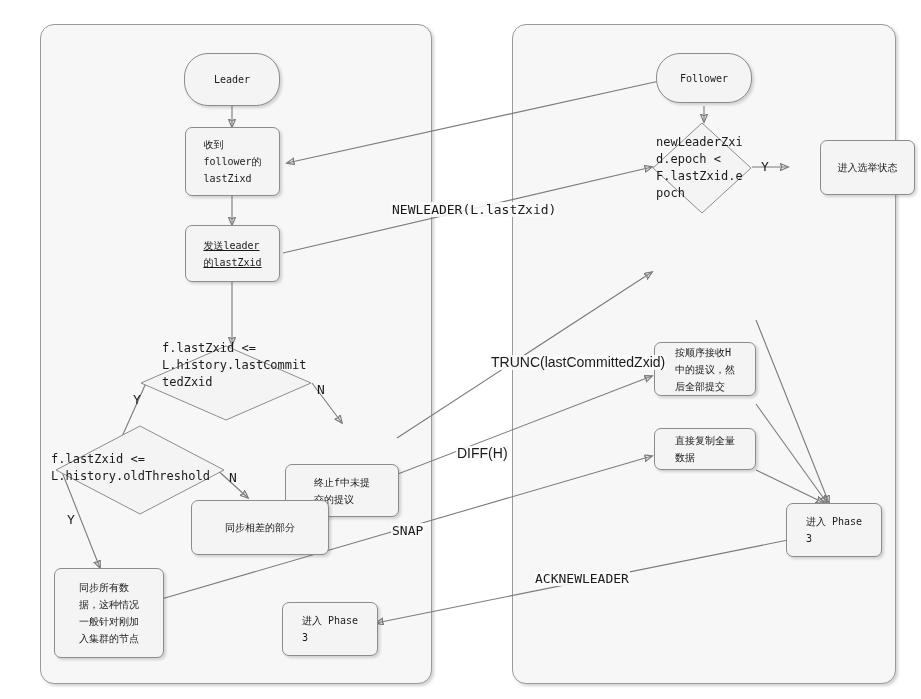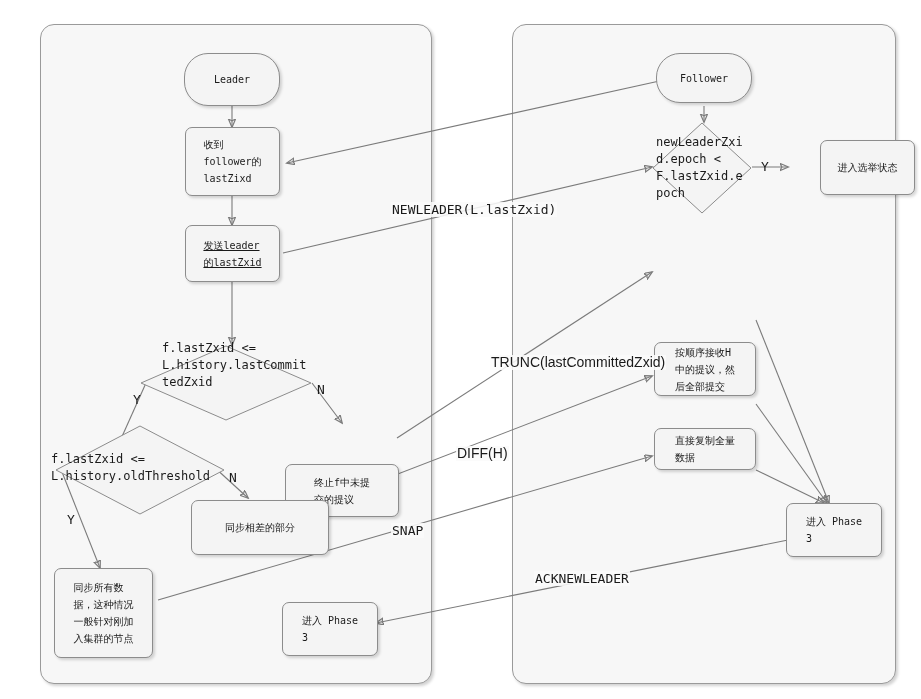--- a/index.html
+++ b/index.html
@@ -153,21 +153,21 @@
       <polygon points="85,1 169,45 85,89 1,45"></polygon>
     </svg>
     <div class="dlabel" style="left:-4px;top:26px;">f.lastZxid &lt;=
 L.history.oldThreshold</div>
   </div>
   <div class="elabel yn" style="left:66px;top:512px;">Y</div>
   <div class="elabel yn" style="left:228px;top:470px;">N</div>
 
   <div class="node proc" style="left:191px;top:500px;width:138px;height:55px;">同步相差的部分</div>
 
-  <div class="node proc" style="left:54px;top:568px;width:99px;height:90px;">同步所有数
+  <div class="node proc" style="left:54px;top:568px;width:110px;height:90px;">同步所有数
 据，这种情况
 一般针对刚加
 入集群的节点</div>
 
   <div class="node proc" style="left:282px;top:602px;width:96px;height:54px;">进入 Phase
 3</div>
 
   <div class="node term" style="left:656px;top:53px;width:96px;height:50px;">Follower</div>
 
   <div class="decision" style="left:652px;top:122px;width:100px;height:92px;">

